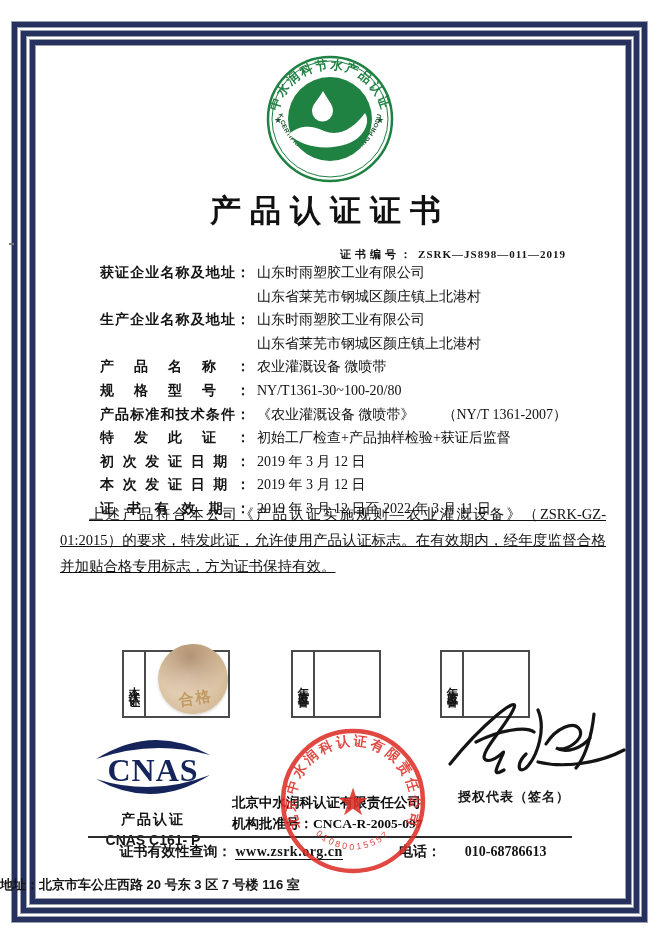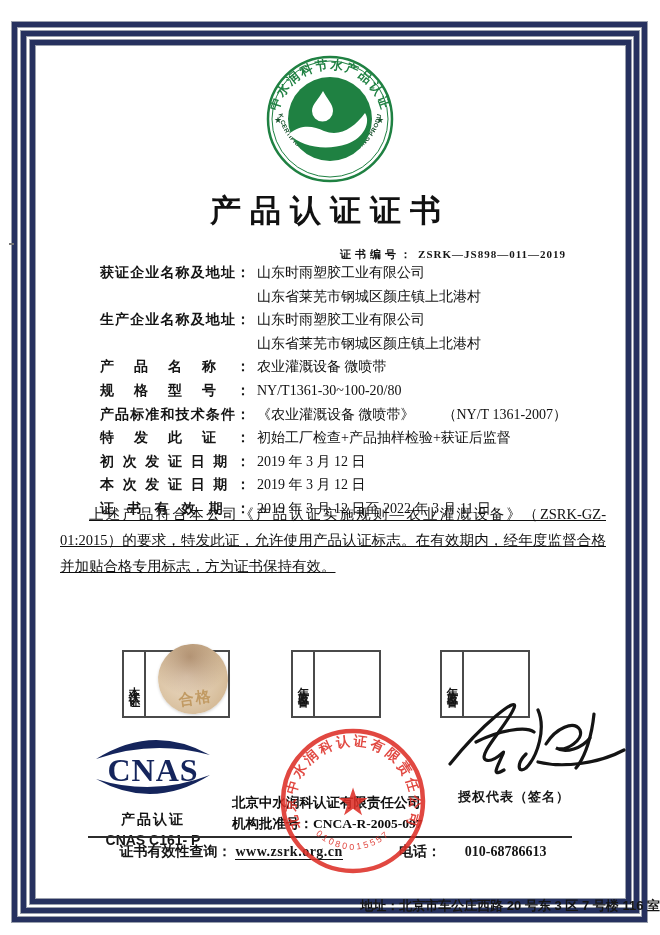--- a/index.html
+++ b/index.html
@@ -74,21 +74,21 @@
     font-weight:bold;font-size:13px;letter-spacing:1px;}
 
   .footer-rule{position:absolute;left:88px;top:836px;width:484px;height:2px;background:#2c2c2c;}
   .query-line{
     position:absolute;left:3px;top:843px;width:100%;display:flex;justify-content:center;
     gap:56px;font-size:14px;z-index:1;
   }
   .query-line .lab{font-weight:bold;}
   .query-line .url{font-family:"Liberation Serif",serif;font-weight:bold;border-bottom:1.5px solid #111;letter-spacing:.5px;}
   .query-line .phone{font-weight:bold;font-family:"Liberation Serif",serif;padding-left:20px;}
-  .addr-line{position:absolute;left:0;top:876px;width:100%;text-align:right;font-size:13px;font-weight:bold;margin-top:21px;}
+  .addr-line{position:absolute;left:0;top:876px;width:100%;text-align:left;font-size:13px;font-weight:bold;}
   .speck{position:absolute;left:9px;top:243px;width:5px;height:2px;background:#777;}
 </style>
 </head>
 <body>
 
 <div class="page">
 
   <div class="frame f1"></div>
   <div class="frame f2"></div>
   <div class="frame f3"></div>

